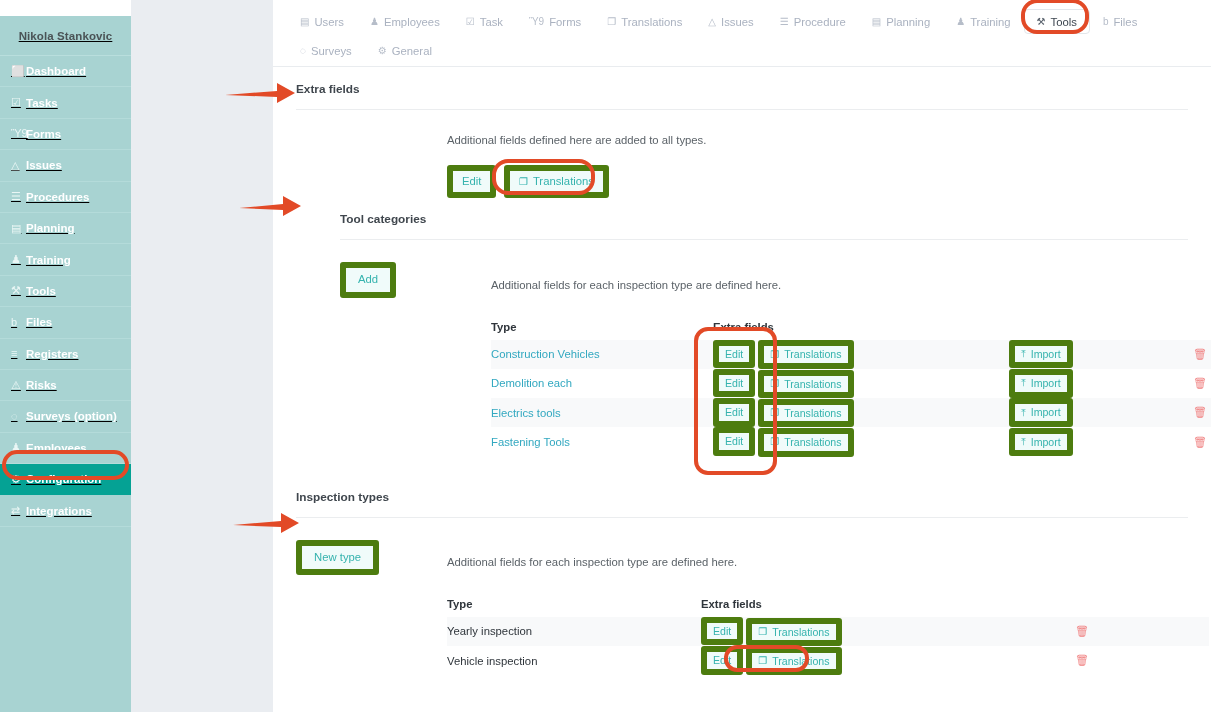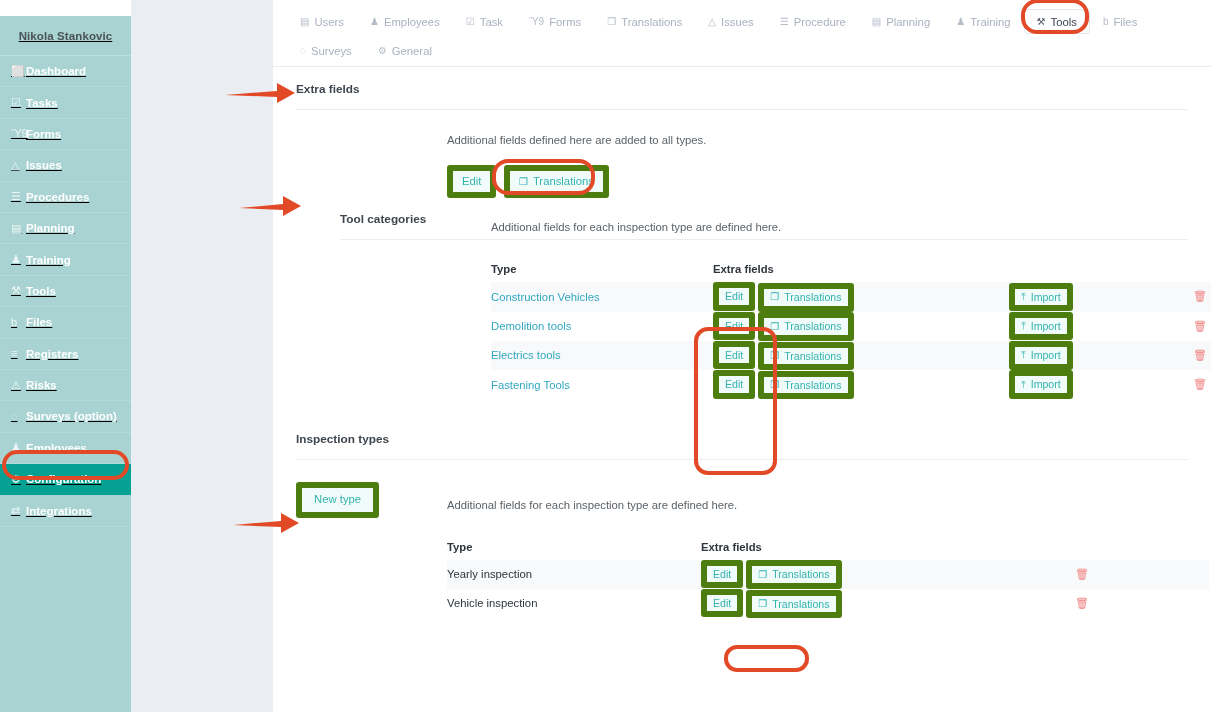--- a/index.html
+++ b/index.html
@@ -287,20 +287,23 @@
         <button class="btn" style="margin-left:3px;">
           <span class="bicon">❐</span>
           <span>Translations</span>
         </button>
       </div>
     </section>
 
     <section class="block" style="padding-top:16px;padding-left:44px;">
       <div class="section-title">Tool categories</div>
       <div class="hr"></div>
+      <div style="padding-left:23px; padding-top:22px;">
+        <button class="btn" style="padding:6px 12px;">Add</button>
+      </div>
       <div class="desc" style="margin-top:-19px; padding-top:0;">Additional fields for each inspection type are defined here.</div>
 
       <div style="padding-left:174px; padding-top:26px;">
         <table class="dt" style="width:762px;">
           <thead>
             <tr>
               <th style="width:222px;">Type</th>
               <th style="width:222px;">Extra fields</th>
               <th style="width:212px;"></th>
               <th style="width:106px;"></th>
@@ -315,21 +318,21 @@
                     <span class="bicon">❐</span>
                     <span>Translations</span>
                   </button></td>
                 <td style="text-align:center;"><button class="btn sm">
                     <span class="bicon">⤒</span>
                     <span>Import</span>
                   </button></td>
                 <td style="text-align:center;"><span class="trash">🗑</span></td>
               </tr>
               <tr class="">
-                <td class="type"><a>Demolition tools</a></td>
+                <td class="type"><a>Demolition each</a></td>
                 <td><button class="btn sm">
                     <span>Edit</span>
                   </button><button class="btn sm" style="margin-left:3px;">
                     <span class="bicon">❐</span>
                     <span>Translations</span>
                   </button></td>
                 <td style="text-align:center;"><button class="btn sm">
                     <span class="bicon">⤒</span>
                     <span>Import</span>
                   </button></td>

